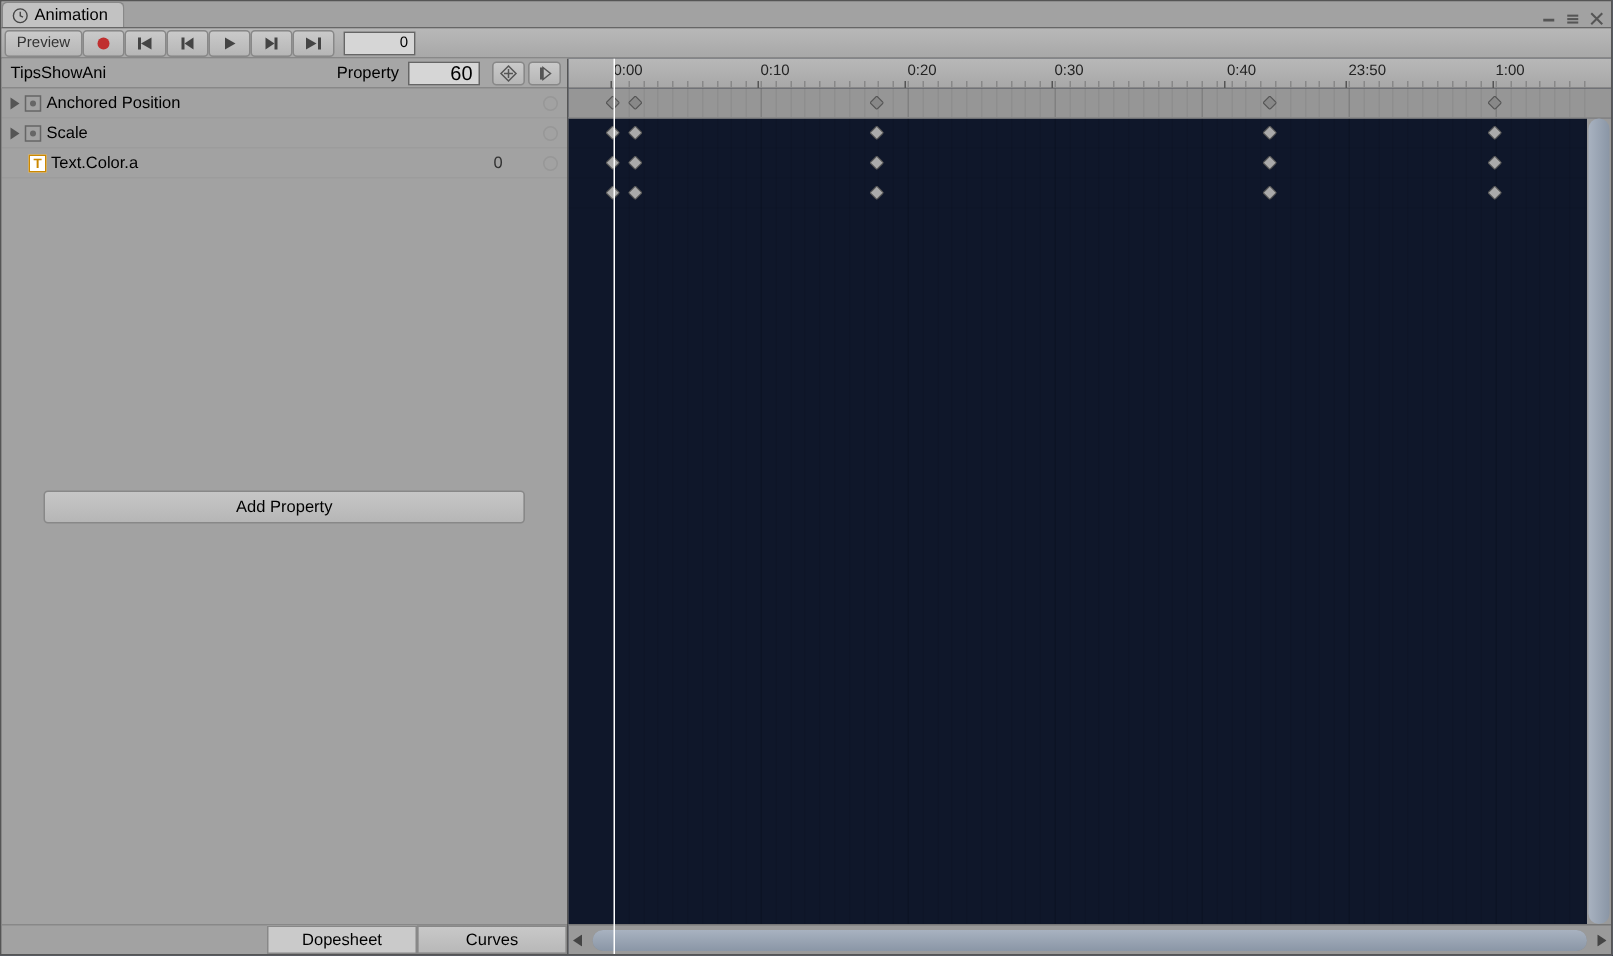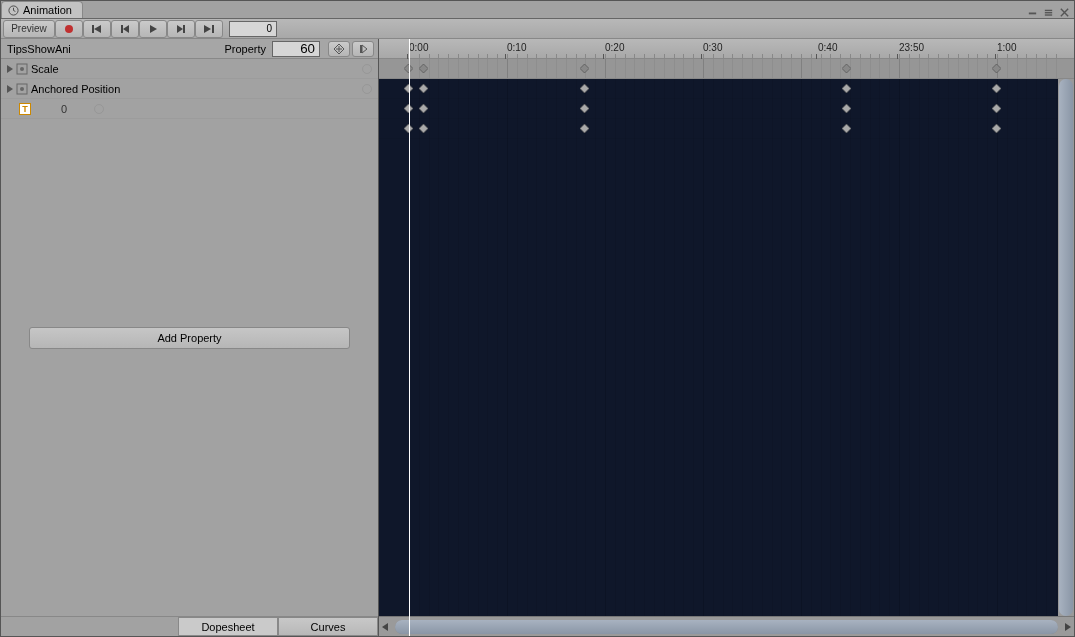--- a/index.html
+++ b/index.html
@@ -170,38 +170,39 @@
 
       <div class="prop-list" id="prop-list">
           <div class="prop-row">
             <div class="tri"></div>
             <span class="comp-icon">
               <svg width="12" height="12">
                 <rect x="1" y="1" width="10" height="10" fill="none" stroke="#666"></rect>
                 <circle cx="6" cy="6" r="2" fill="#666"></circle>
               </svg>
             </span>
-            <span class="prop-label">Scale</span>
+            <span class="prop-label">Anchored Position</span>
             <span class="prop-val"></span>
             <span class="key-marker"></span>
           </div>
           <div class="prop-row">
             <div class="tri"></div>
             <span class="comp-icon">
               <svg width="12" height="12">
                 <rect x="1" y="1" width="10" height="10" fill="none" stroke="#666"></rect>
                 <circle cx="6" cy="6" r="2" fill="#666"></circle>
               </svg>
             </span>
-            <span class="prop-label">Anchored Position</span>
+            <span class="prop-label">Scale</span>
             <span class="prop-val"></span>
             <span class="key-marker"></span>
           </div>
           <div class="prop-row indent1">
             <span class="t-badge">T</span>
+            <span class="prop-label">Text.Color.a</span>
             <span class="prop-val">0</span>
             <span class="key-marker"></span>
           </div>
         </div>
 
       <div class="add-prop-btn">Add Property</div>
 
       <div style="flex:1"></div>
       <div class="footer-tabs">
         <div class="foot-tab active">Dopesheet</div>

